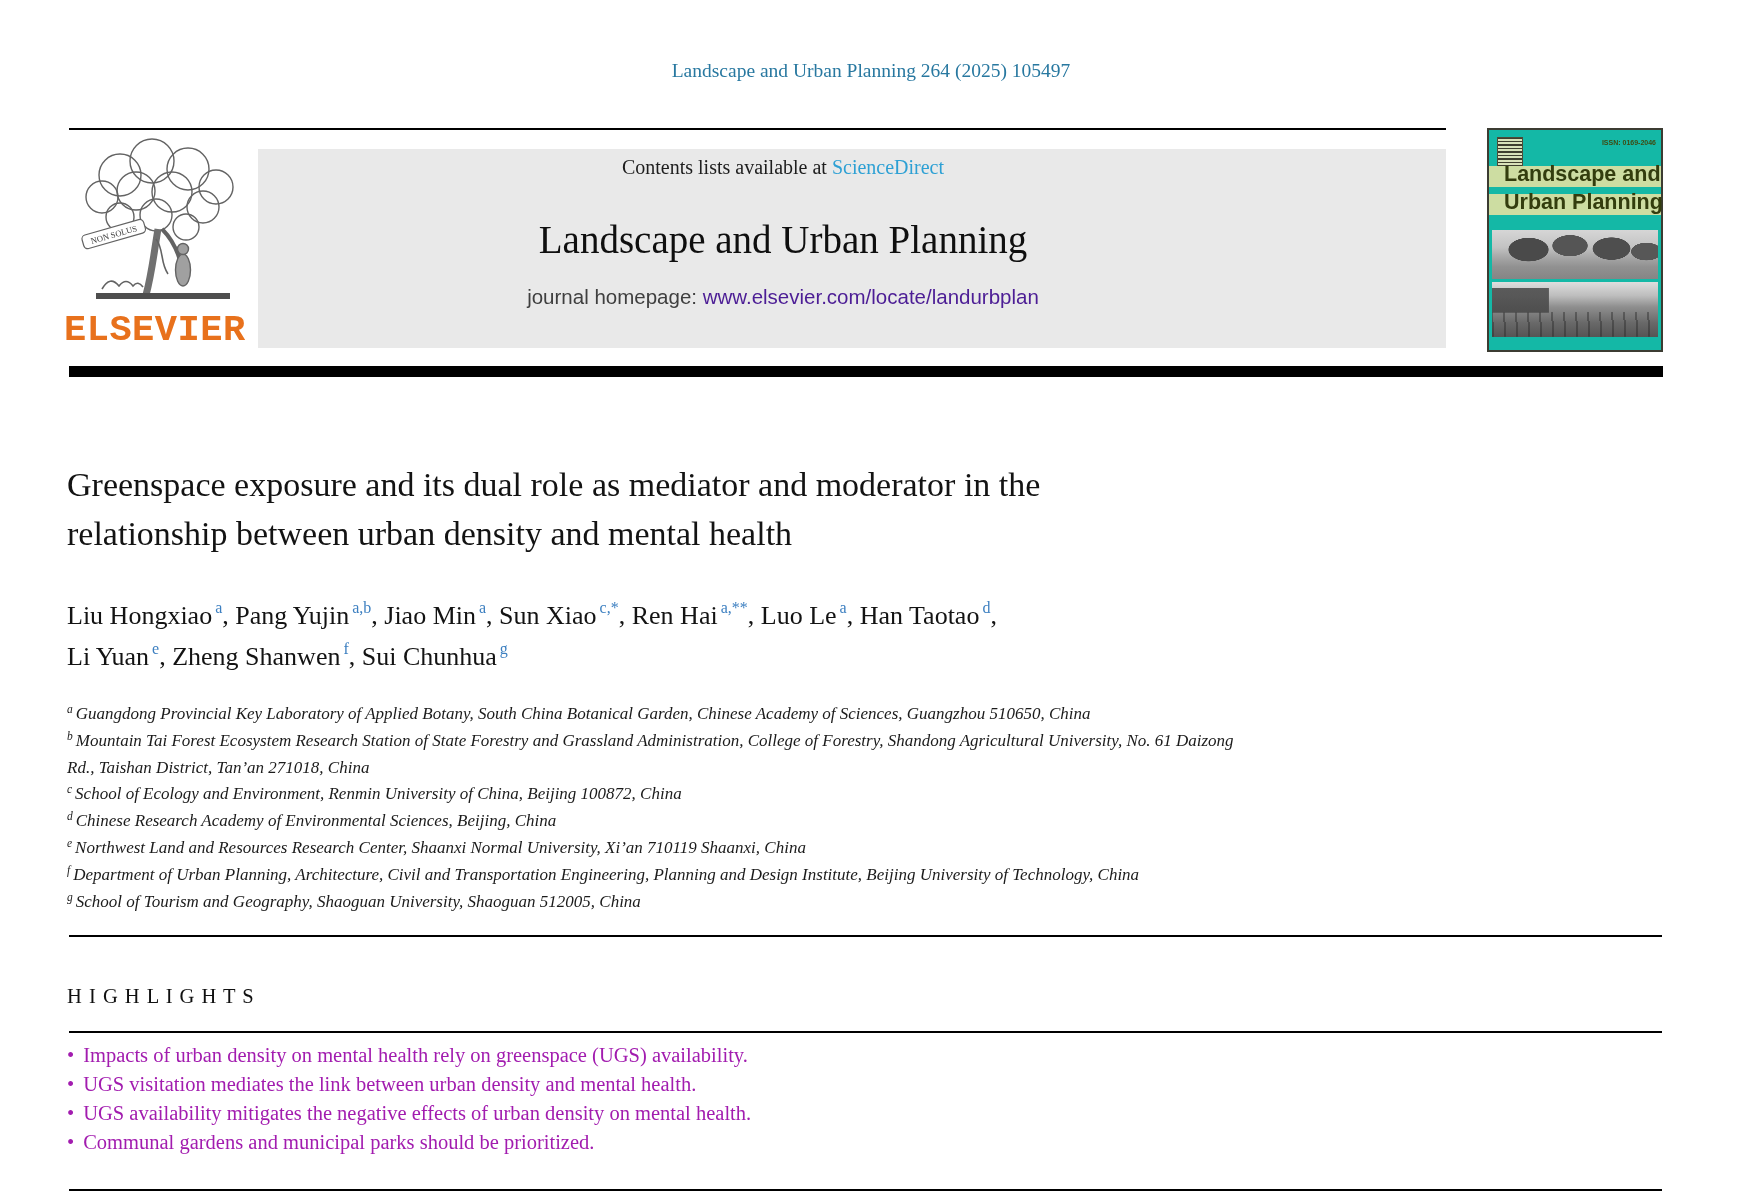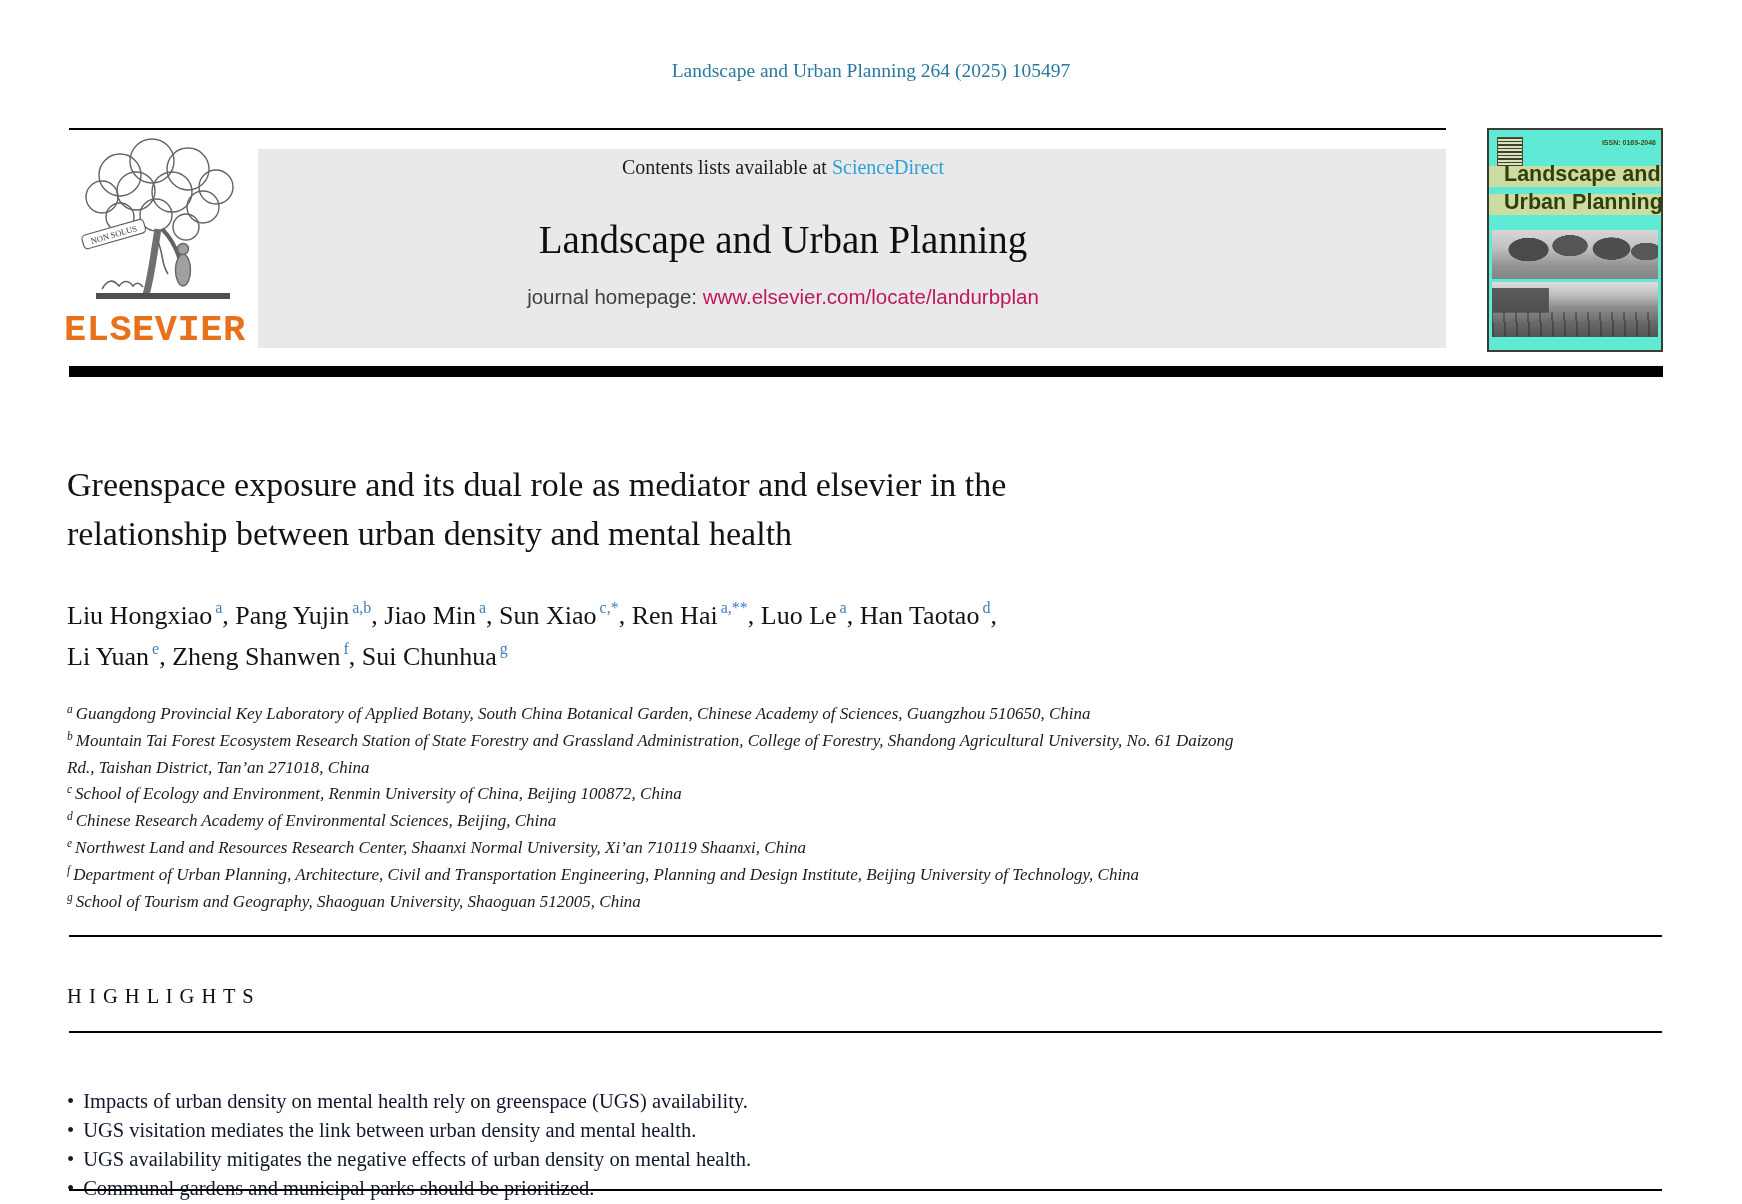--- a/index.html
+++ b/index.html
@@ -16,24 +16,24 @@
   .elsevier-word{position:absolute;left:2px;top:172px;font-size:37px;font-weight:700;
                  color:#e8711c;letter-spacing:0.5px;font-family:Liberation Mono, monospace;}
 
   .gray-box{position:absolute;left:258px;top:149px;width:1188px;height:199px;background:#e9e9e9;}
   .gray-inner{position:absolute;left:0;top:0;width:1050px;height:258px;text-align:center;}
   .contents-line{position:absolute;top:7px;width:100%;font-size:20px;color:#1d1d1d;}
   .sd-link{color:#2da0d4;text-decoration:none;}
   .journal-title{position:absolute;top:43px;width:100%;font-size:39px;color:#0f0f0f;margin-top:25px;}
   .homepage-line{position:absolute;top:136px;width:100%;font-family:"Liberation Sans",sans-serif;
                  font-size:20.5px;color:#3f3f3f;}
-  .hp-link{color:#be185d;text-decoration:none;}
+  .hp-link{color:#4c1d95;text-decoration:none;}
 
   
-  .cover{position:absolute;left:1487px;top:128px;width:176px;height:224px;background:#5eead4;
+  .cover{position:absolute;left:1487px;top:128px;width:176px;height:224px;background:#14b8a6;
          border:2px solid #3c3c32;box-sizing:border-box;display:block;text-decoration:none;}
   .cover-logo{position:absolute;left:8px;top:7px;width:24px;height:29px;border:1px solid #4c4c38;
               background:repeating-linear-gradient(0deg,#3f3f2f 0 1.5px,#d9e2ba 1.5px 3.5px);}
   .cover-issn{position:absolute;right:5px;top:9px;font-size:7px;font-weight:700;color:#3f4a12;
               font-family:"Liberation Sans",sans-serif;}
   .cover-row{position:absolute;left:0;width:172px;height:21px;background:#cddda2;}
   .row1{top:36px;}.row2{top:64px;}
   .cover-row span{position:absolute;left:15px;top:-4px;font-family:"Liberation Sans",sans-serif;
                   font-weight:700;font-size:21.5px;color:#333d0e;white-space:nowrap;}
   .cover-photo{position:absolute;left:3px;width:166px;}
@@ -58,21 +58,21 @@
   .authors{position:absolute;left:67px;top:597px;font-size:26px;line-height:38px;color:#131313;}
   .author-sup{color:#3c7fc0;font-size:16px;position:relative;top:-11px;margin-left:3px;}
   .affils{position:absolute;left:67px;top:701px;font-style:italic;font-size:17px;
           line-height:26px;color:#1b1b1b;}
   .aff-sup{font-size:11.5px;position:relative;top:-6px;margin-right:3px;}
 
   
   .hl-rule{position:absolute;left:69px;width:1593px;height:2px;background:#000;}
   .r1{top:935px;}.r2{top:1031px;}.r3{top:1189px;}
   .hl-heading{position:absolute;left:67px;top:985px;font-size:20.5px;letter-spacing:1px;color:#101010;}
-  .hl-list{position:absolute;left:67px;top:1041px;font-size:20.5px;line-height:29px;color:#0f172a;margin-top:46px;}
+  .hl-list{position:absolute;left:67px;top:1041px;font-size:20.5px;line-height:29px;color:#a21caf;}
   .hl-item .bullet{margin-right:9px;}
 </style>
 </head>
 <body>
 
 <div class="page">
 
   <a class="citation" href="#">Landscape and Urban Planning 264 (2025) 105497</a>
 
   <div class="top-line"></div>
@@ -128,21 +128,21 @@
     <div class="cover-row row2">
       <span>Urban Planning</span>
     </div>
     <div class="cover-photo photo1"></div>
     <div class="cover-photo photo2"></div>
   </a>
 
   <div class="thick-rule"></div>
 
   <h1 class="title">
-    <div>Greenspace exposure and its dual role as mediator and elsevier in the</div>
+    <div>Greenspace exposure and its dual role as mediator and moderator in the</div>
     <div>relationship between urban density and mental health</div>
   </h1>
 
   <div class="authors">
     <div class="authors-line"><span class="author">Liu Hongxiao<span class="author-sup">a</span>, </span><span class="author">Pang Yujin<span class="author-sup">a,b</span>, </span><span class="author">Jiao Min<span class="author-sup">a</span>, </span><span class="author">Sun Xiao<span class="author-sup">c,*</span>, </span><span class="author">Ren Hai<span class="author-sup">a,**</span>, </span><span class="author">Luo Le<span class="author-sup">a</span>, </span><span class="author">Han Taotao<span class="author-sup">d</span>,</span></div>
     <div class="authors-line"><span class="author">Li Yuan<span class="author-sup">e</span>, </span><span class="author">Zheng Shanwen<span class="author-sup">f</span>, </span><span class="author">Sui Chunhua<span class="author-sup">g</span></span></div>
   </div>
 
   <div class="affils">
       <div class="aff-line"><span class="aff-sup">a</span>Guangdong Provincial Key Laboratory of Applied Botany, South China Botanical Garden, Chinese Academy of Sciences, Guangzhou 510650, China</div>

